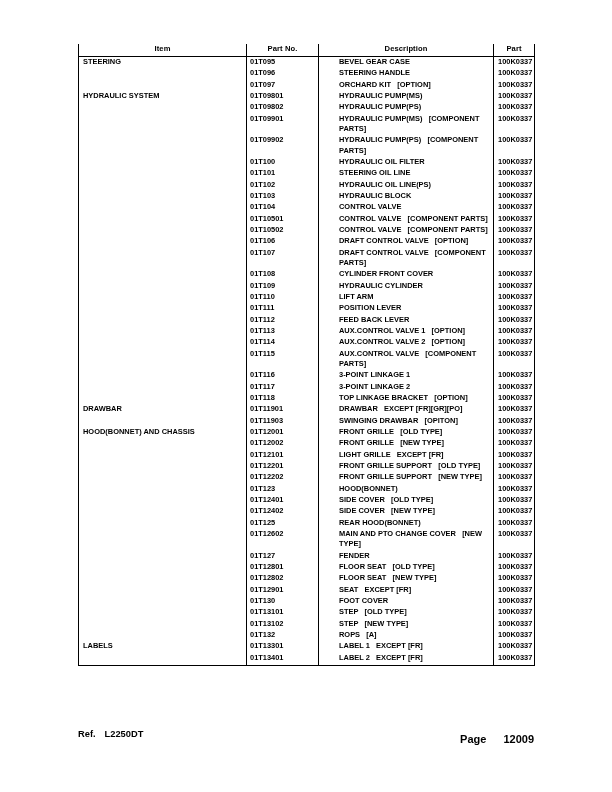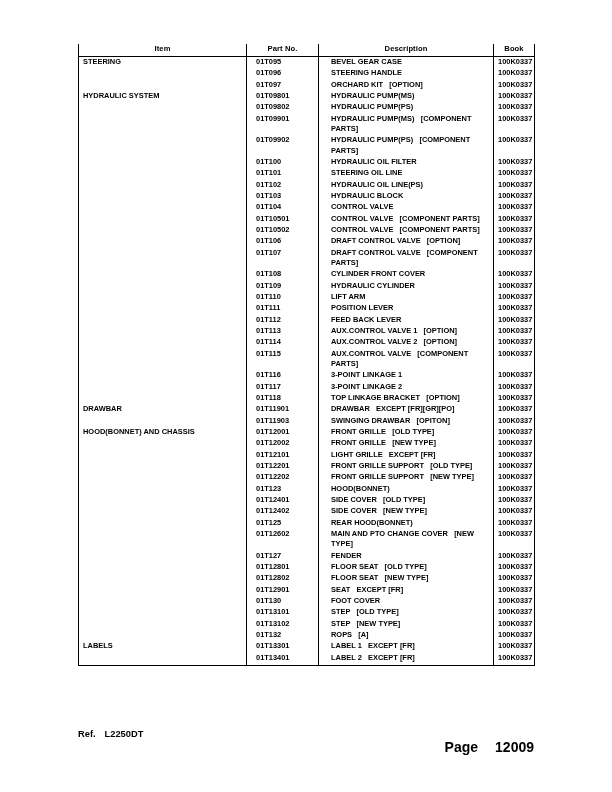--- a/index.html
+++ b/index.html
@@ -63,26 +63,26 @@
     white-space: pre-wrap;
   }
 
   .parts-table tbody td.t-item {
     border-left: 1px solid #000;
     padding-left: 4px;
     padding-right: 2px;
   }
   .parts-table tbody td.t-part {
     border-left: 1px solid #000;
-    padding-left: 9px;
+    padding-left: 3px;
     padding-right: 2px;
   }
   .parts-table tbody td.t-desc {
     border-left: 1px solid #000;
-    padding-left: 12px;
+    padding-left: 20px;
     padding-right: 3px;
   }
   .parts-table tbody td.t-book {
     border-left: 1px solid #000;
     border-right: 1px solid #000;
     padding-left: 4px;
     padding-right: 2px;
     white-space: nowrap;
   }
 
@@ -104,22 +104,22 @@
     left: 0;
     top: 0;
     font-size: 9.3px;
     font-weight: bold;
     white-space: nowrap;
   }
   .footer-left .ref-label { margin-right: 9px; }
   .footer-right {
     position: absolute;
     right: 0;
-    top: 10px;
-    font-size: 14px;
+    top: 4px;
+    font-size: 11px;
     font-weight: bold;
     white-space: nowrap;
   }
   .footer-right .page-label { margin-right: 17px; }
 </style>
 </head>
 <body>
 
 <div class="page">
 
@@ -128,21 +128,21 @@
       <col class="c-item">
       <col class="c-part">
       <col class="c-desc">
       <col class="c-book">
     </colgroup>
     <thead>
       <tr>
         <th class="h-item">Item</th>
         <th class="h-part">Part No.</th>
         <th class="h-desc">Description</th>
-        <th class="h-book">Book</th>
+        <th class="h-book">Part</th>
       </tr>
     </thead>
     <tbody id="table-body">
         <tr>
           <td class="t-item">STEERING</td>
           <td class="t-part">01T095</td>
           <td class="t-desc">BEVEL GEAR CASE</td>
           <td class="t-book">100K0337</td>
         </tr>
         <tr>

